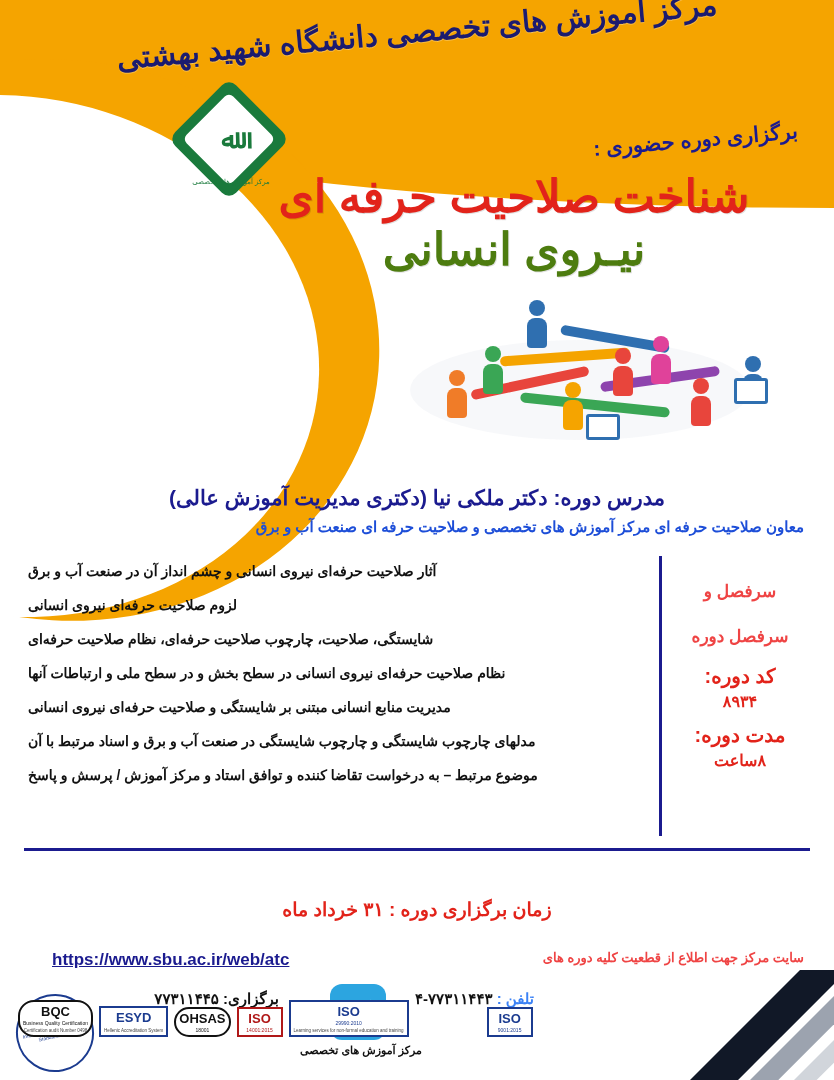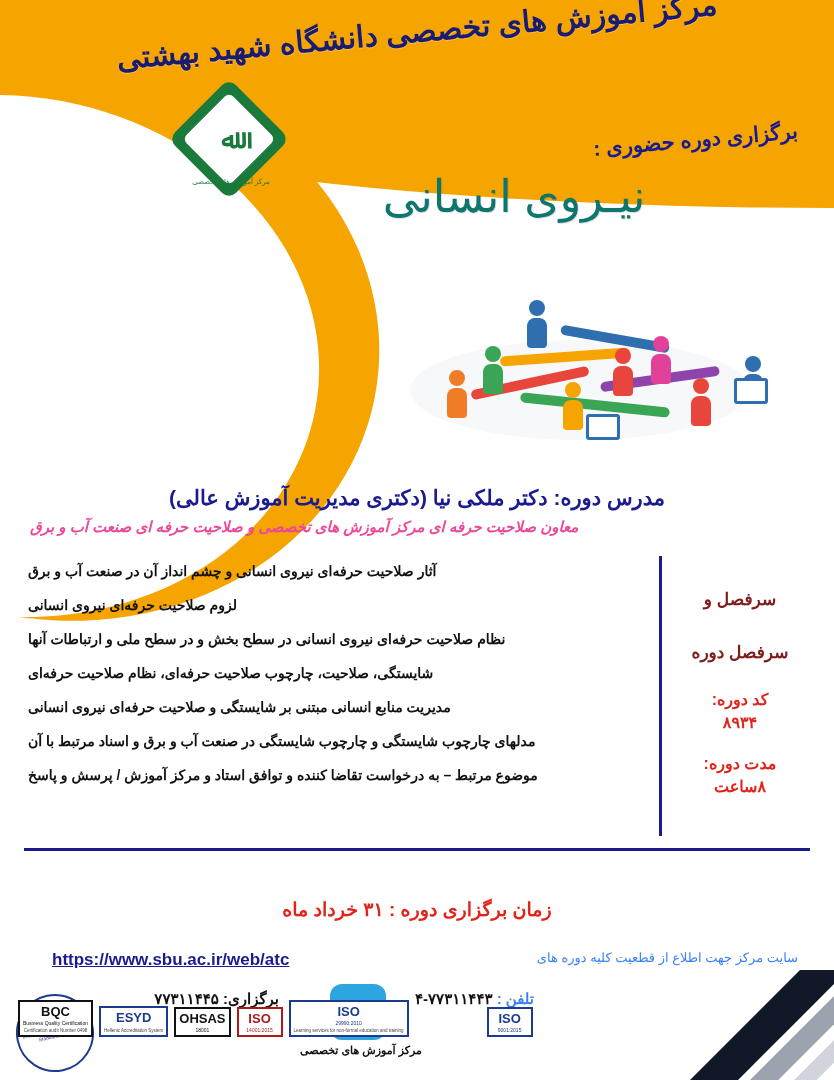--- a/index.html
+++ b/index.html
@@ -128,21 +128,21 @@
     position: absolute; top: 170px; right: 40px;
     width: 560px;
     text-align: center;
     direction: rtl;
   }
   .headline .l1 {
     color: #E2231A; font-size: 45px; font-weight: bold; line-height: 1.18;
     text-shadow: 1px 1px 0 rgba(0,0,0,.12);
   }
   .headline .l2 {
-    color: #0f766e; font-size: 45px; font-weight: normal; line-height: 1.18;
+    color: #4d7c0f; font-size: 45px; font-weight: bold; line-height: 1.18;
     text-shadow: 1px 1px 0 rgba(0,0,0,.12);
   }
 
   
   .illus {
     position: absolute; top: 282px; left: 350px;
     width: 470px; height: 190px;
   }
   .illus .blob {
     position: absolute; left: 60px; top: 58px;
@@ -163,46 +163,45 @@
 
   
   .instructor {
     position: absolute; top: 486px; right: 30px; left: 30px;
     text-align: center;
     color: #1b1b8f; font-size: 21px; font-weight: bold;
     direction: rtl;
   }
   .instructor-sub {
     position: absolute; top: 518px; right: 30px; left: 30px;
-    text-align: left;
-    color: #ec4899; font-size: 15px; font-weight: bold;
-    direction: rtl;
-    font-style: italic;
+    text-align: right;
+    color: #1d4ed8; font-size: 15px; font-weight: bold;
+    direction: rtl;
   }
 
   
   .syll {
     position: absolute; top: 552px; right: 24px;
     width: 786px; height: 290px;
     direction: rtl;
   }
   .syll .divider-v {
     position: absolute; top: 4px; right: 148px;
     width: 3px; height: 280px; background: #1b1b8f;
   }
   .syll-right {
     position: absolute; top: 10px; right: 0; width: 140px;
     text-align: center; direction: rtl;
   }
   .syll-right .t1 {
-    color: #7f1d1d; font-size: 17px; font-weight: bold; line-height: 1.7;
-    margin-top: 24px;
+    color: #ef4444; font-size: 17px; font-weight: bold; line-height: 1.7;
+    margin-top: 16px;
   }
   .syll-right .lbl {
-    color: #E2231A; font-size: 16px; font-weight: bold; margin-top: 22px;
+    color: #E2231A; font-size: 20px; font-weight: bold; margin-top: 12px;
   }
   .syll-right .val {
     color: #E2231A; font-size: 16px; font-weight: bold; margin-top: 4px;
   }
   .syll-list {
     position: absolute; top: 2px; right: 162px; left: 0;
     direction: rtl;
   }
   .syll-list li {
     list-style: none;
@@ -222,23 +221,23 @@
     position: absolute; top: 862px; right: 24px; left: 24px;
     text-align: center; direction: rtl;
     color: #111; font-size: 13px; font-weight: bold;
   }
   .date-line {
     position: absolute; top: 898px; right: 24px; left: 24px;
     text-align: center; direction: rtl;
     color: #E2231A; font-size: 19px; font-weight: bold;
   }
   .site-note {
-    position: absolute; top: 950px; right: 36px;
-    direction: rtl;
-    color: #3b82f6; font-size: 13px; font-weight: normal;
+    position: absolute; top: 950px; right: 30px;
+    direction: rtl;
+    color: #ef4444; font-size: 13px; font-weight: bold;
   }
   .site-url {
     position: absolute; top: 950px; left: 52px;
     direction: ltr;
     color: #1b1b8f; font-size: 17px; font-weight: bold;
   }
 
   
   .phone-block {
     position: absolute; top: 990px; right: 300px;
@@ -276,21 +275,21 @@
   }
   .cert {
     border: 2px solid #1b3b8f; background: #fff;
     font-size: 5px; color: #1b3b8f; text-align: center;
     padding: 2px 3px; line-height: 1.25;
     min-width: 46px;
   }
   .cert b { font-size: 13px; display: block; color: #1b3b8f; }
   .cert.red { border-color: #b01818; color: #b01818; }
   .cert.red b { color: #b01818; }
-  .cert.dark { border-color: #111; color: #111; }
+  .cert.dark { border-color: #111; color: #111; border-radius: 16px; }
   .cert.dark b { color: #111; }
   .cert-cap { font-size: 4.5px; color: #444; text-align:center; margin-top:1px;}
   .iso-ring {
     position: absolute; top: 994px; left: 16px;
     width: 78px; height: 78px; border-radius: 50%;
     border: 2px solid #1b3b8f;
     color: #1b3b8f; font-size: 5px;
     display: flex; align-items: center; justify-content: center;
     text-align: center;
     transform: rotate(-12deg);
@@ -332,20 +331,21 @@
   <div class="logo-emblem">
     <div class="diamond"></div>
     <div class="inner"></div>
     <div class="glyph">ﷲ</div>
   </div>
   <div class="logo-emblem-caption">مرکز آموزش های تخصصی</div>
 
 
   <div class="kicker">برگزاری دوره حضوری :</div>
   <div class="headline">
+    <div class="l1">شناخت صلاحیت حرفه ای</div>
     <div class="l2">نیـروی انسانی</div>
   </div>
 
   <div class="illus">
     <div class="blob"></div>
 
     <div class="arrow" style="left:120px;top:96px;width:120px;background:#e8453c;transform:rotate(-12deg);"></div>
     <div class="arrow" style="left:150px;top:70px;width:130px;background:#f5a400;transform:rotate(-4deg);"></div>
     <div class="arrow" style="left:170px;top:118px;width:150px;background:#3aa655;transform:rotate(6deg);"></div>
     <div class="arrow" style="left:210px;top:52px;width:110px;background:#2f6fb0;transform:rotate(10deg);"></div>
@@ -399,22 +399,22 @@
       <div class="t1">سرفصل دوره</div>
       <div class="lbl">کد دوره:</div>
       <div class="val">۸۹۳۴</div>
       <div class="lbl">مدت دوره:</div>
       <div class="val">۸ساعت</div>
     </div>
 
     <ul class="syll-list">
       <li>آثار صلاحیت حرفه‌ای نیروی انسانی و چشم انداز آن در صنعت آب و برق</li>
       <li>لزوم صلاحیت حرفه‌ای نیروی انسانی</li>
+      <li>شایستگی، صلاحیت، چارچوب صلاحیت حرفه‌ای، نظام صلاحیت حرفه‌ای</li>
       <li>نظام صلاحیت حرفه‌ای نیروی انسانی در سطح بخش و در سطح ملی و ارتباطات آنها</li>
-      <li>شایستگی، صلاحیت، چارچوب صلاحیت حرفه‌ای، نظام صلاحیت حرفه‌ای</li>
       <li>مدیریت منابع انسانی مبتنی بر شایستگی و صلاحیت حرفه‌ای نیروی انسانی</li>
       <li>مدلهای چارچوب شایستگی و چارچوب شایستگی در صنعت آب و برق و اسناد مرتبط با آن</li>
       <li>موضوع مرتبط – به درخواست تقاضا کننده و توافق استاد و مرکز آموزش / پرسش و پاسخ</li>
     </ul>
   </div>
 
   <div class="rule"></div>
 
   <div class="date-line">زمان برگزاری دوره : ۳۱ خرداد ماه</div>
   <div class="site-note">سایت مرکز جهت اطلاع از قطعیت کلیه دوره های</div>

